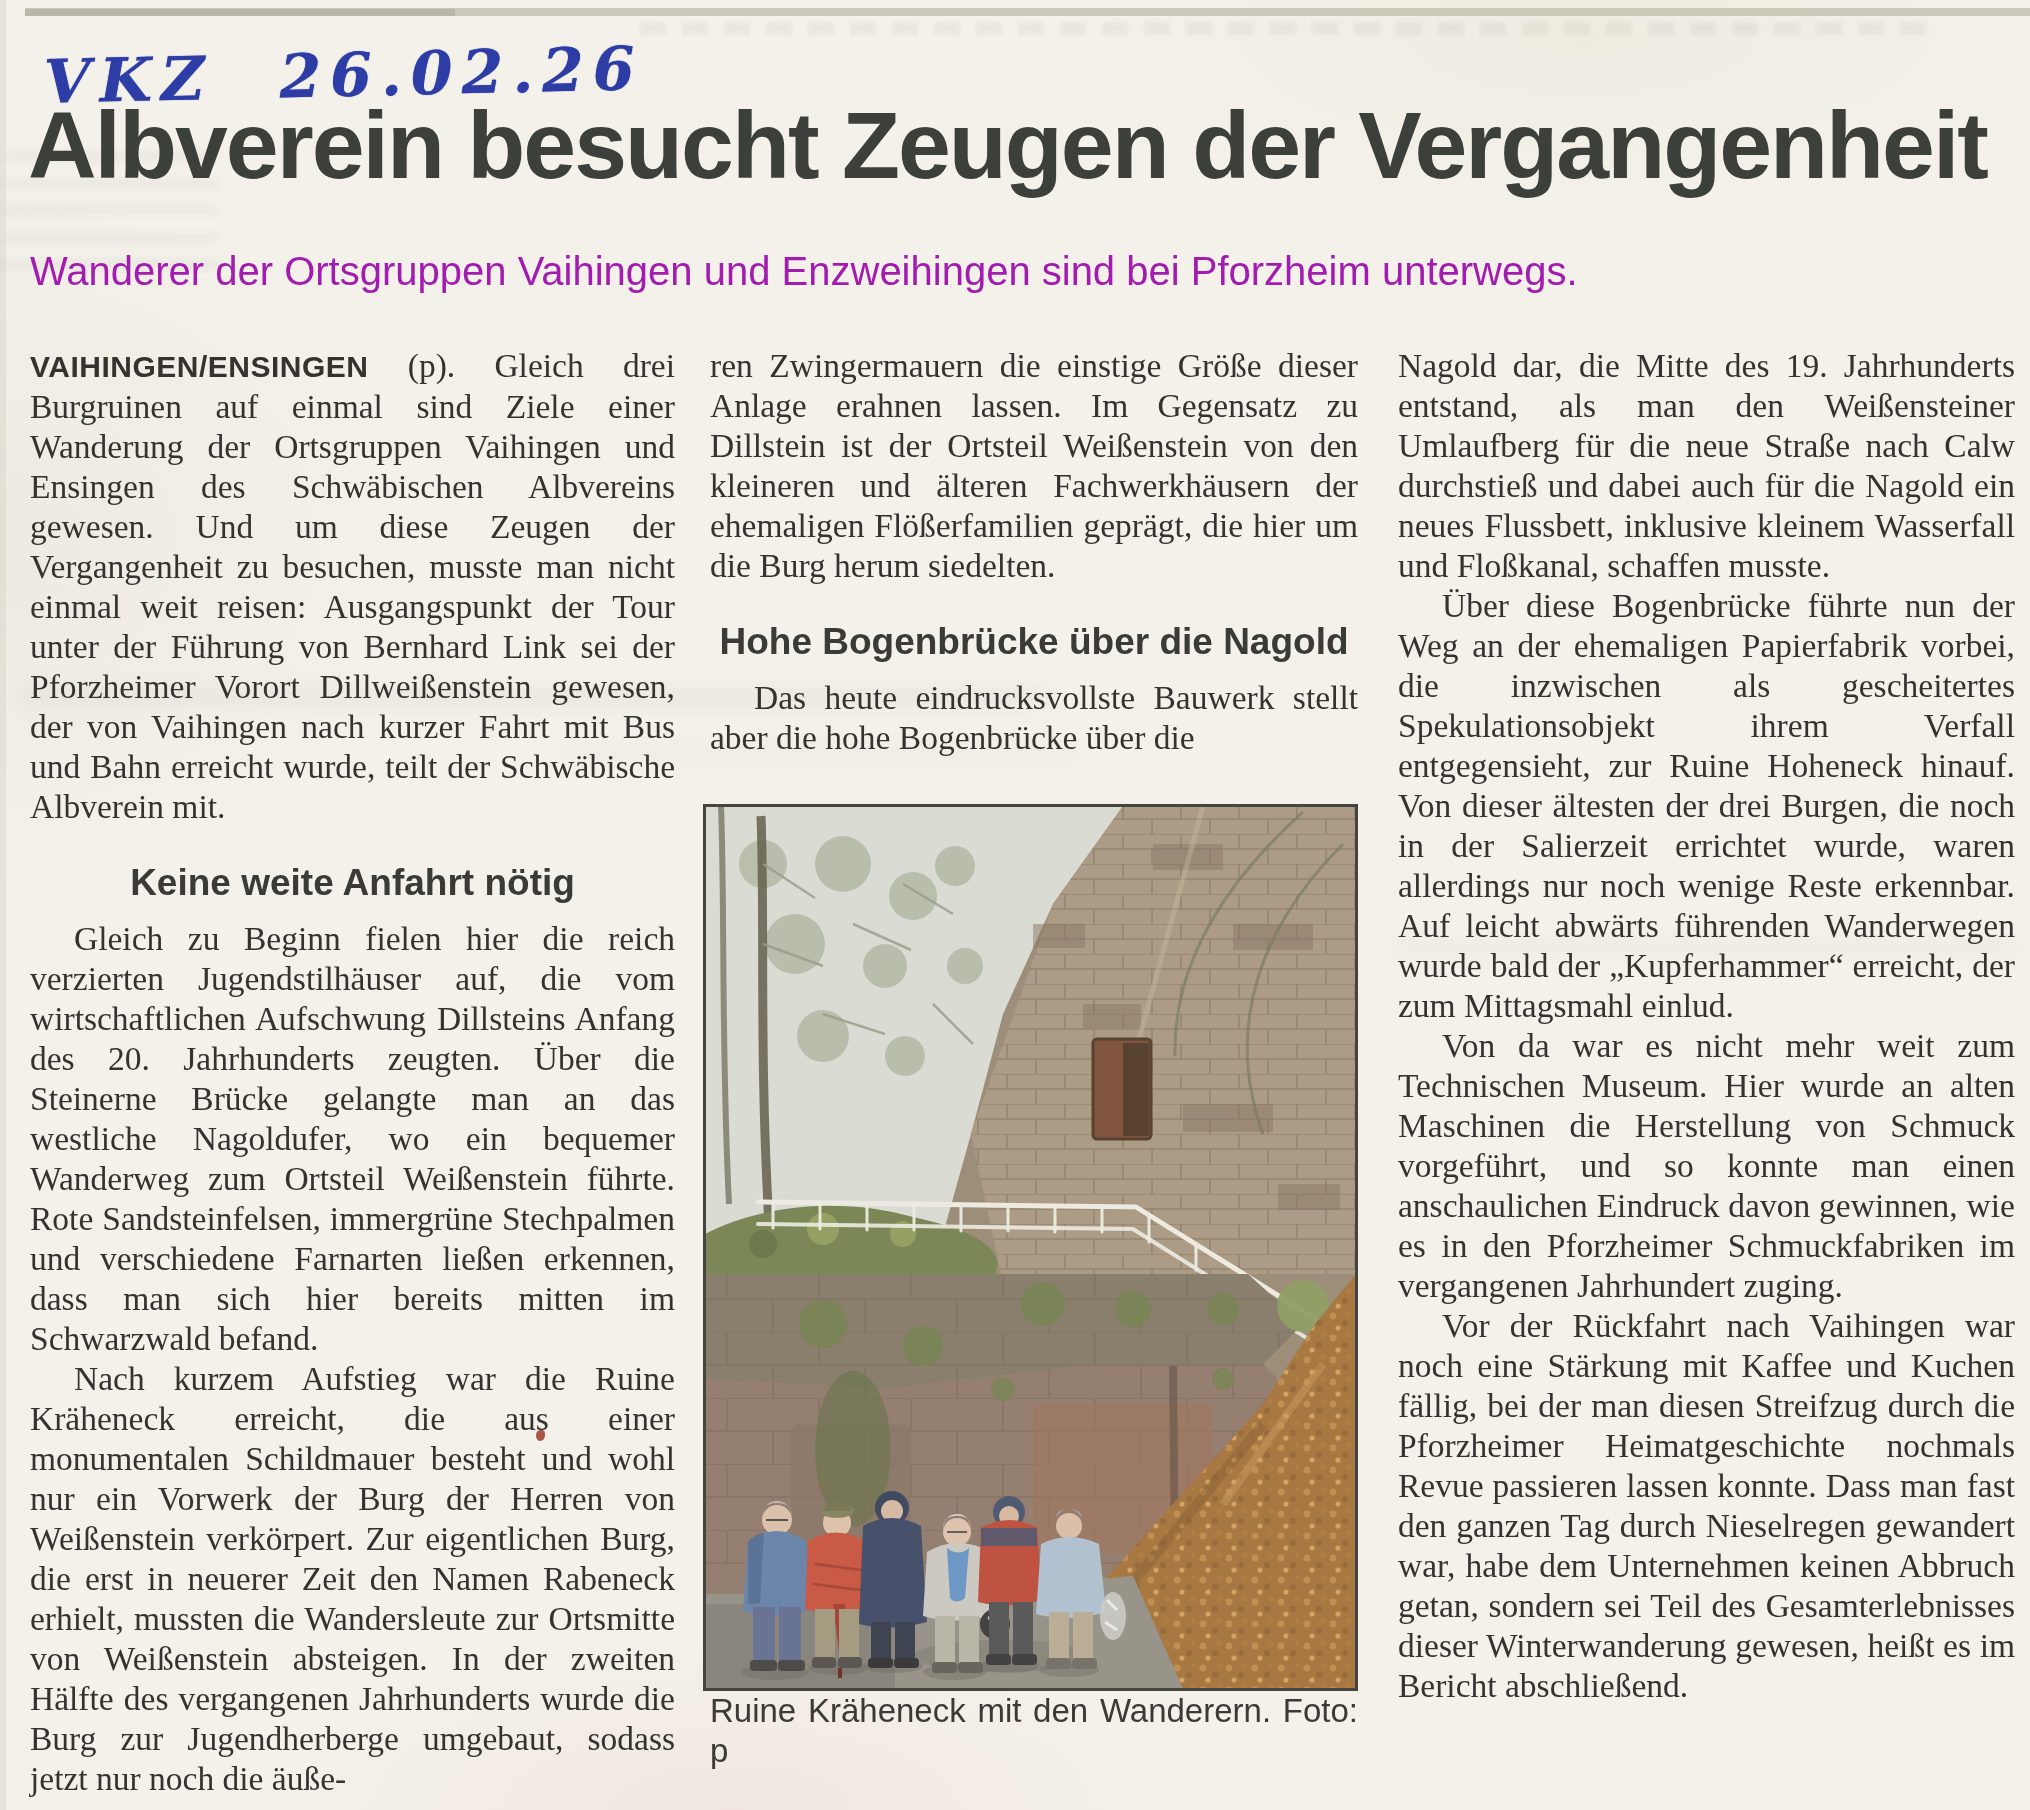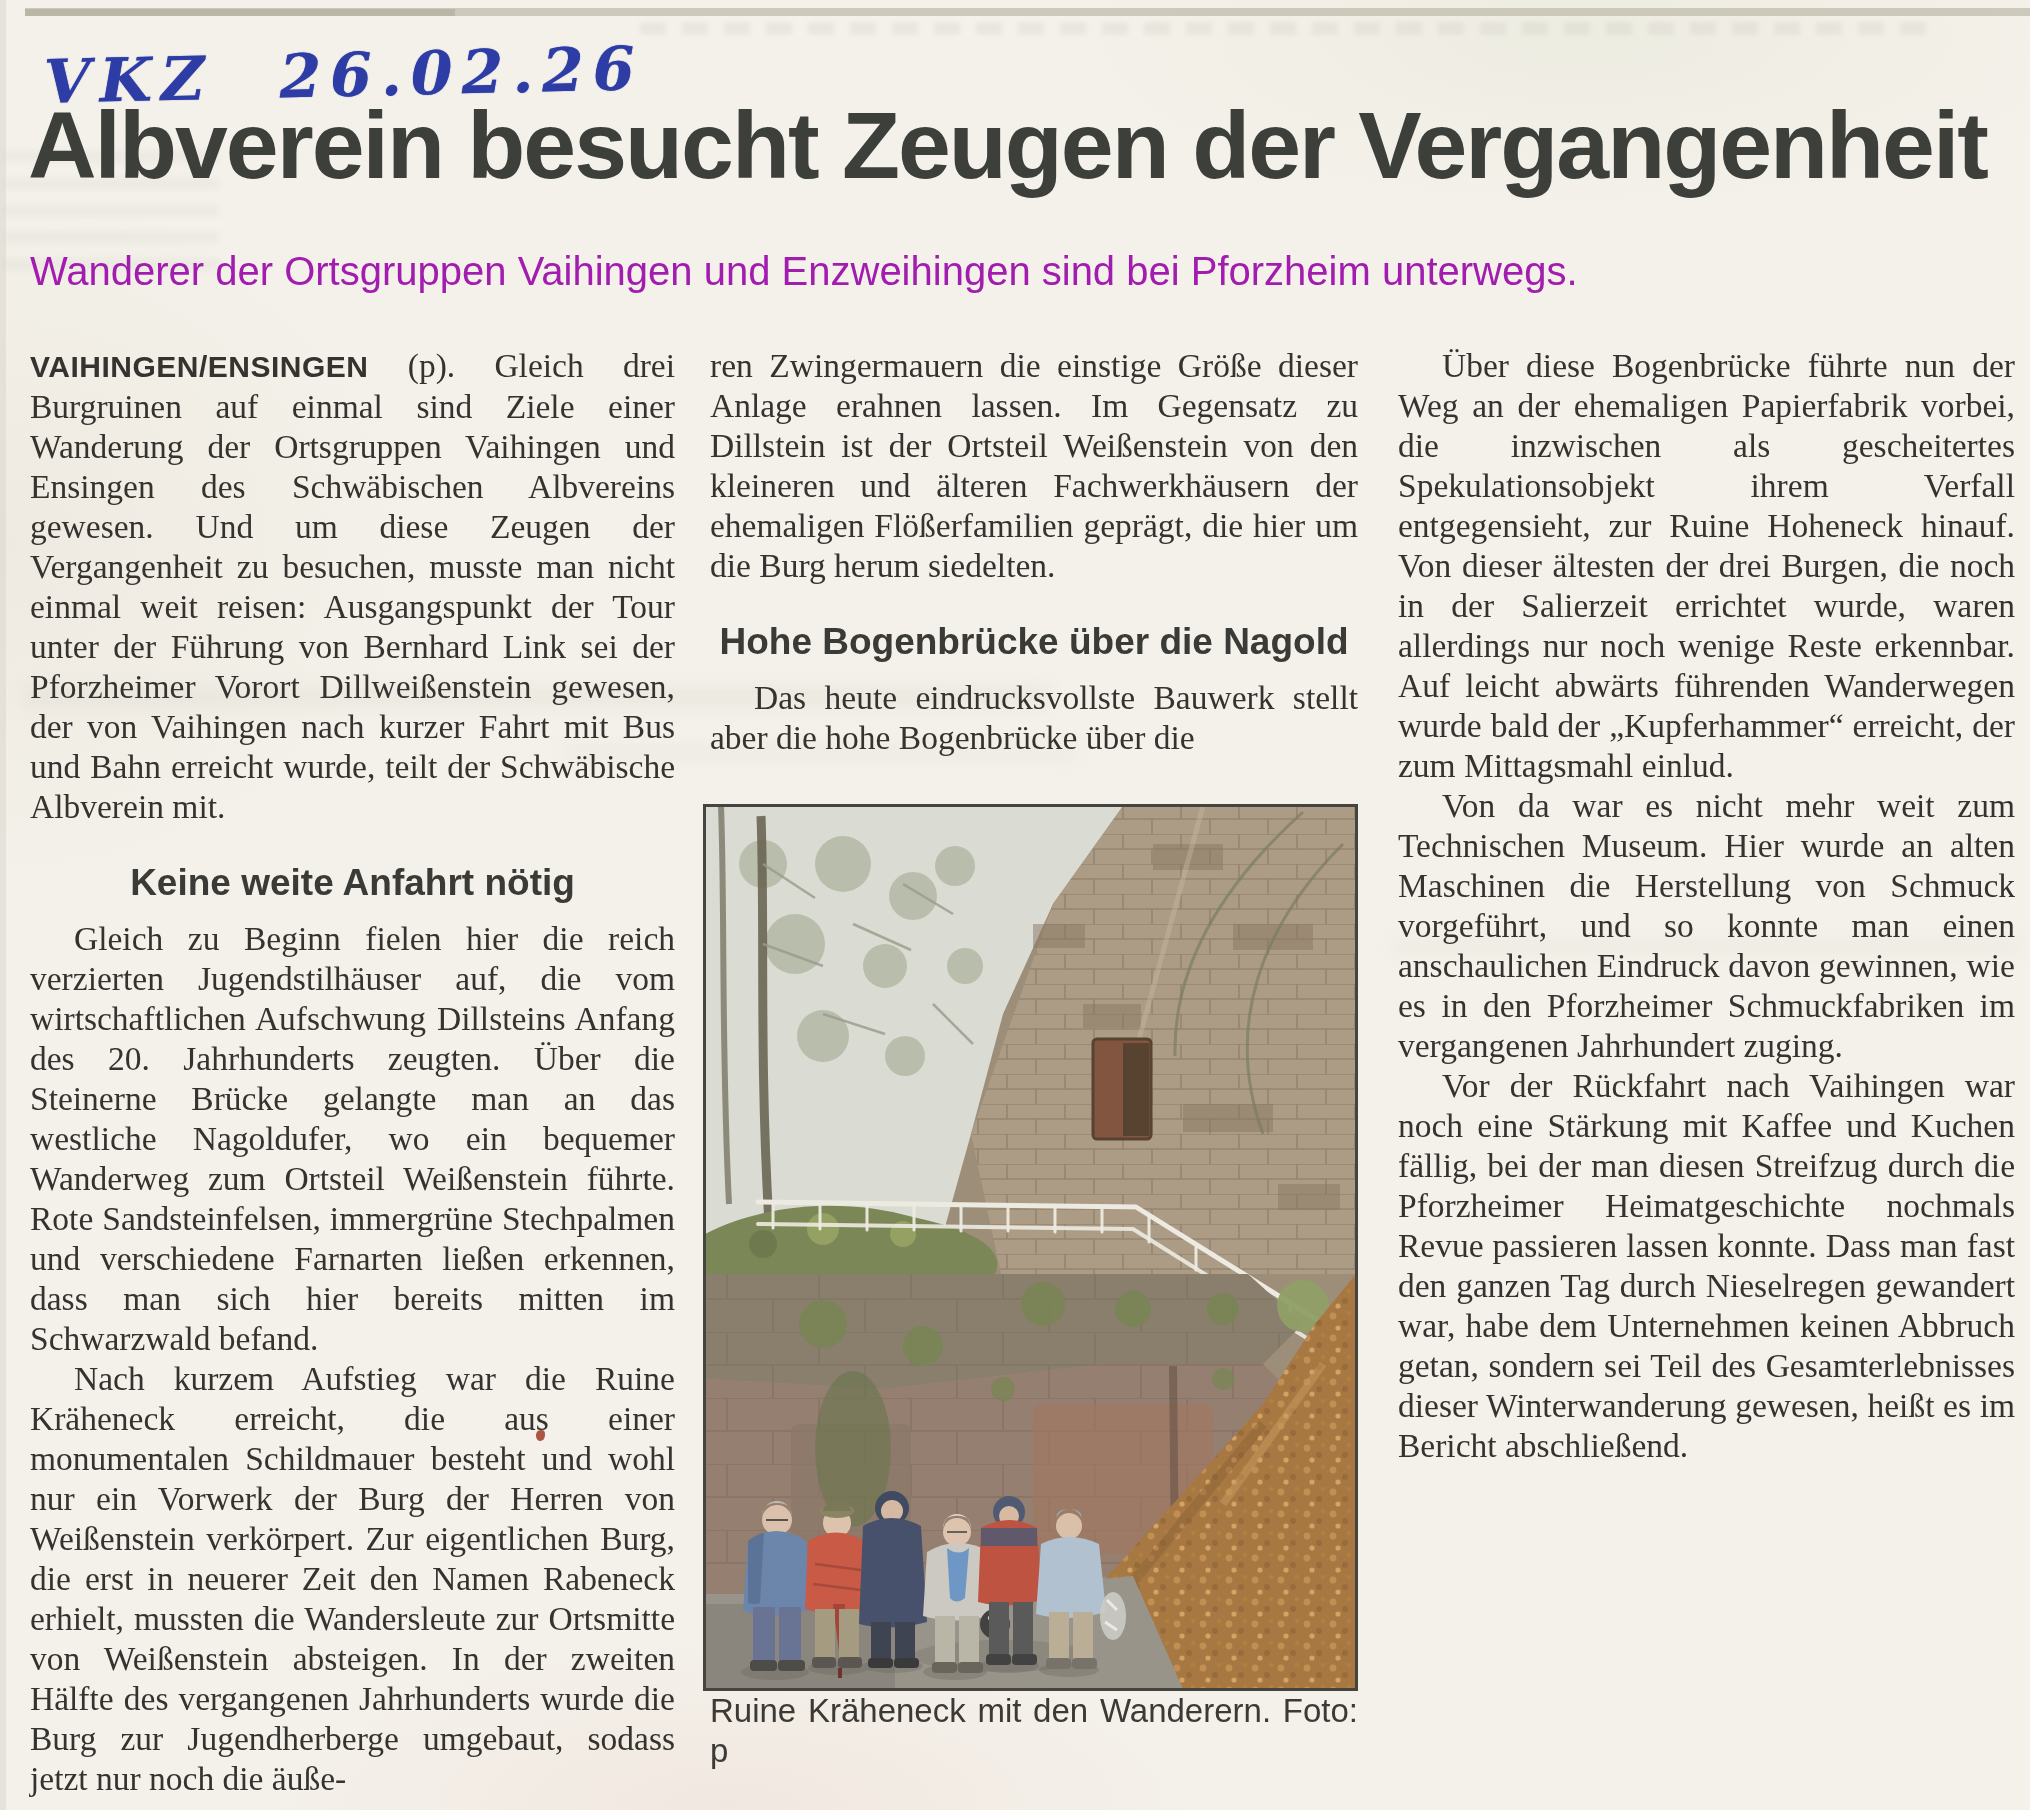--- a/index.html
+++ b/index.html
@@ -274,17 +274,18 @@
         </g>
 
         <rect x="0" y="0" width="655" height="887" fill="#f2ead9" opacity="0.10"></rect>
         <rect x="1.5" y="1.5" width="652" height="884" fill="none" stroke="#45443f" stroke-width="3"></rect>
       </svg>
     </figure>
     <p class="caption"><span>Ruine Kräheneck mit den Wanderern.</span> <span>Foto: p</span></p>
   </div>
 
   <div class="col col-3">
+    <p>Nagold dar, die Mitte des 19. Jahrhunderts entstand, als man den Weißensteiner Umlaufberg für die neue Straße nach Calw durchstieß und dabei auch für die Nagold ein neues Flussbett, inklusive kleinem Wasserfall und Floßkanal, schaffen musste.</p>
     <p class="indent">Über diese Bogenbrücke führte nun der Weg an der ehemaligen Papierfabrik vorbei, die inzwischen als gescheitertes Spekulationsobjekt ihrem Verfall entgegensieht, zur Ruine Hoheneck hinauf. Von dieser ältesten der drei Burgen, die noch in der Salierzeit errichtet wurde, waren allerdings nur noch wenige Reste erkennbar. Auf leicht abwärts führenden Wanderwegen wurde bald der „Kupferhammer“ erreicht, der zum Mittagsmahl einlud.</p>
     <p class="indent">Von da war es nicht mehr weit zum Technischen Museum. Hier wurde an alten Maschinen die Herstellung von Schmuck vorgeführt, und so konnte man einen anschaulichen Eindruck davon gewinnen, wie es in den Pforzheimer Schmuckfabriken im vergangenen Jahrhundert zuging.</p>
     <p class="indent">Vor der Rückfahrt nach Vaihingen war noch eine Stärkung mit Kaffee und Kuchen fällig, bei der man diesen Streifzug durch die Pforzheimer Heimatgeschichte nochmals Revue passieren lassen konnte. Dass man fast den ganzen Tag durch Nieselregen gewandert war, habe dem Unternehmen keinen Abbruch getan, sondern sei Teil des Gesamterlebnisses dieser Winterwanderung gewesen, heißt es im Bericht abschließend.</p>
   </div>
 </div>
 
 </body></html>

